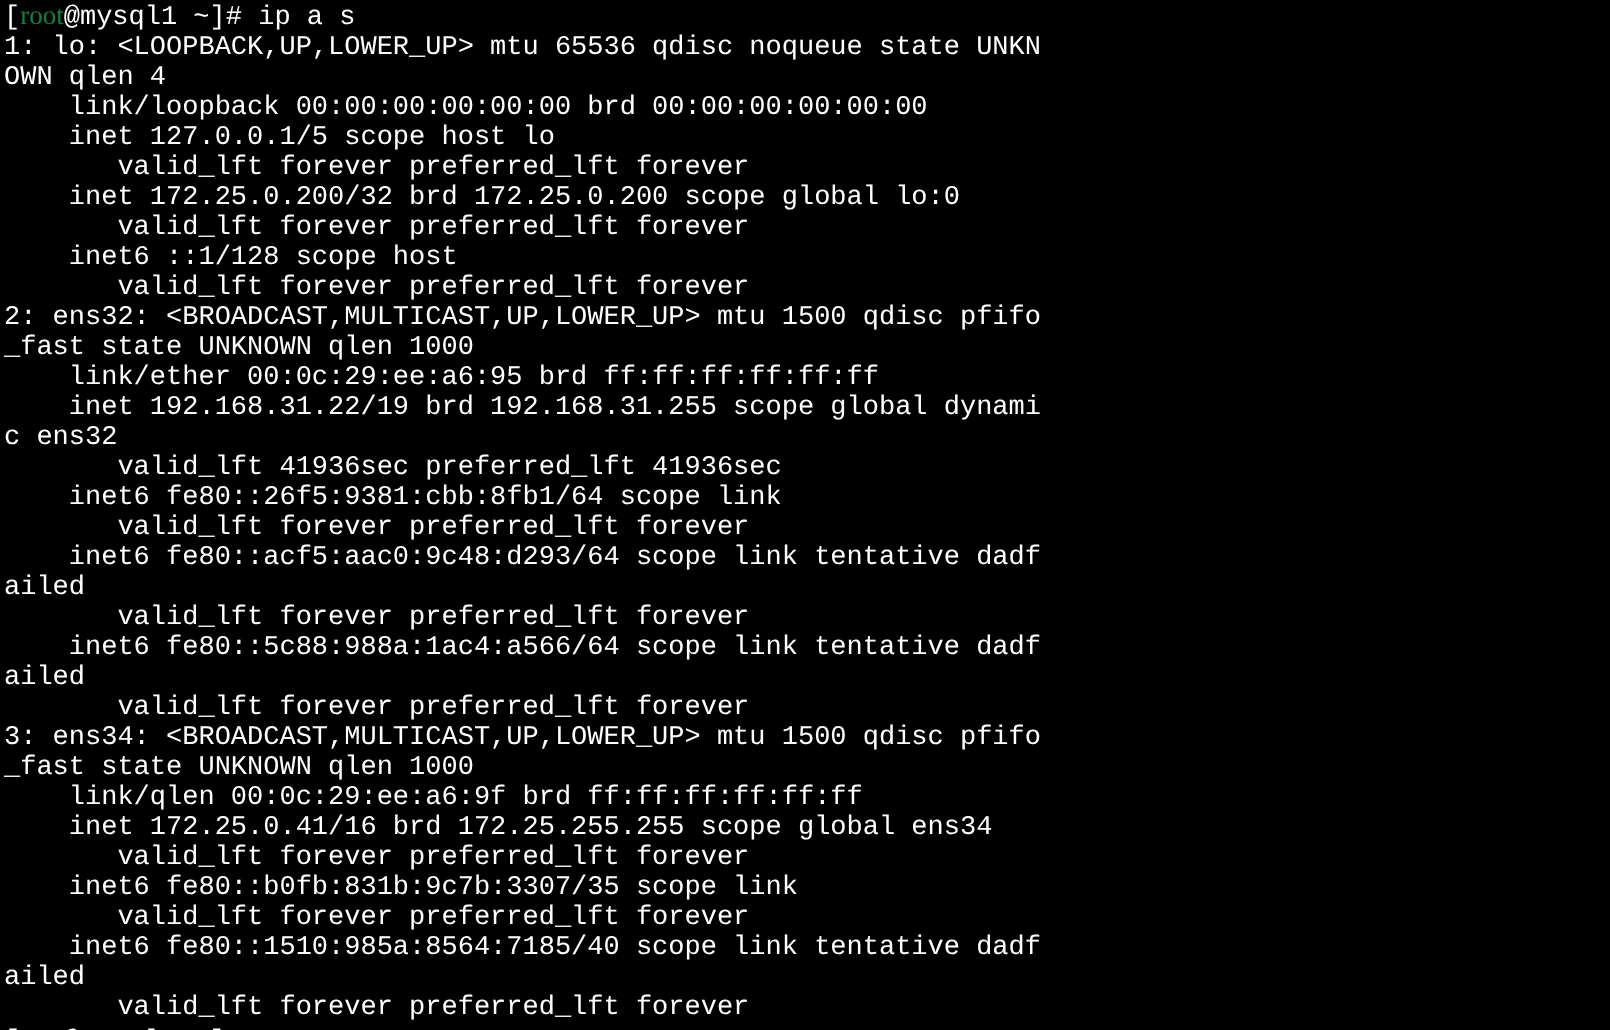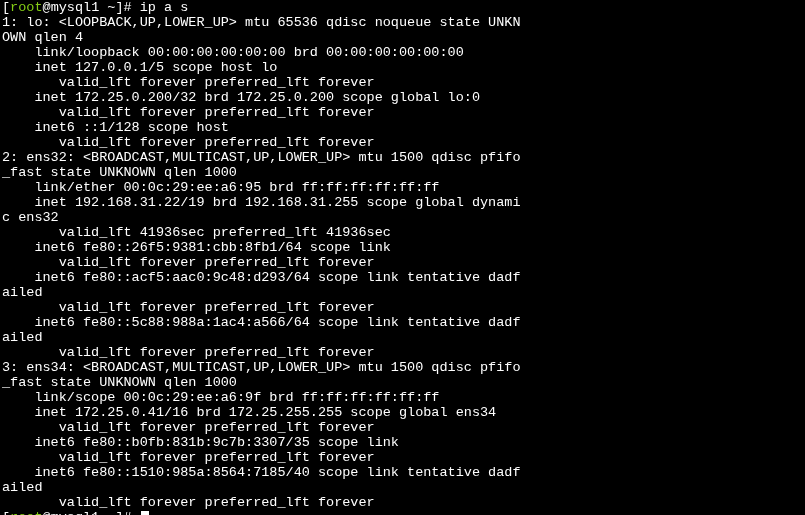--- a/index.html
+++ b/index.html
@@ -12,21 +12,21 @@
   }
   .terminal {
     font-family: "Consolas", "Courier New", monospace;
     font-size: 13.5px;
     line-height: 15px;
     color: #fff;
     white-space: pre;
     padding: 0 2px;
     letter-spacing: 0px;
   }
-  .red { color: #84cc16; }
+  .red { color: #15803d; font-family: Liberation Serif, serif; }
   .cursor {
     display: inline-block;
     width: 8px;
     height: 14px;
     background: #fff;
     vertical-align: text-bottom;
     margin-left: 1px;
   }
 </style>
 </head>
@@ -51,21 +51,21 @@
 <span>    inet6 fe80::26f5:9381:cbb:8fb1/64 scope link</span>
 <span>       valid_lft forever preferred_lft forever</span>
 <span>    inet6 fe80::acf5:aac0:9c48:d293/64 scope link tentative dadf</span>
 <span>ailed</span>
 <span>       valid_lft forever preferred_lft forever</span>
 <span>    inet6 fe80::5c88:988a:1ac4:a566/64 scope link tentative dadf</span>
 <span>ailed</span>
 <span>       valid_lft forever preferred_lft forever</span>
 <span>3: ens34: &lt;BROADCAST,MULTICAST,UP,LOWER_UP&gt; mtu 1500 qdisc pfifo</span>
 <span>_fast state UNKNOWN qlen 1000</span>
-<span>    link/scope 00:0c:29:ee:a6:9f brd ff:ff:ff:ff:ff:ff</span>
+<span>    link/qlen 00:0c:29:ee:a6:9f brd ff:ff:ff:ff:ff:ff</span>
 <span>    inet 172.25.0.41/16 brd 172.25.255.255 scope global ens34</span>
 <span>       valid_lft forever preferred_lft forever</span>
 <span>    inet6 fe80::b0fb:831b:9c7b:3307/35 scope link</span>
 <span>       valid_lft forever preferred_lft forever</span>
 <span>    inet6 fe80::1510:985a:8564:7185/40 scope link tentative dadf</span>
 <span>ailed</span>
 <span>       valid_lft forever preferred_lft forever</span>
 <span><span>[</span><span class="red">root</span><span>@</span><span>mysql1</span><span> ~</span><span>]# </span><span class="cursor"></span></span></div>
 
 </body></html>

